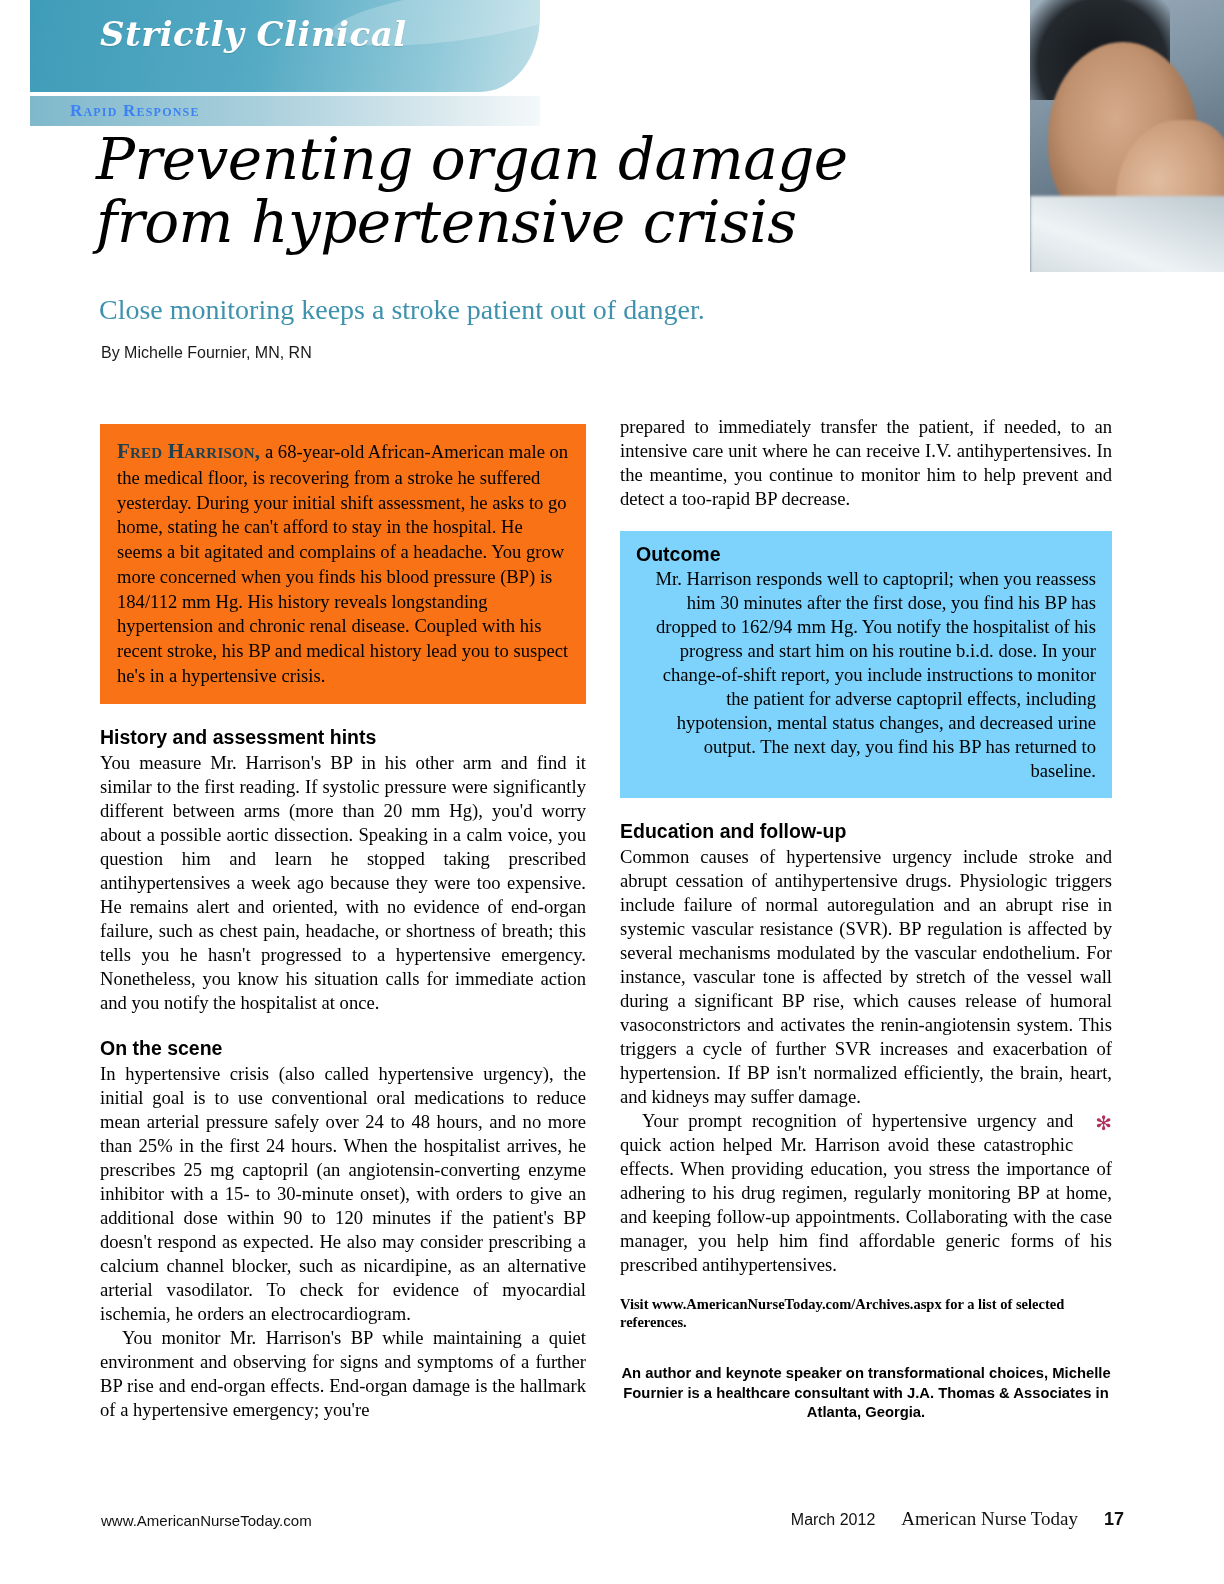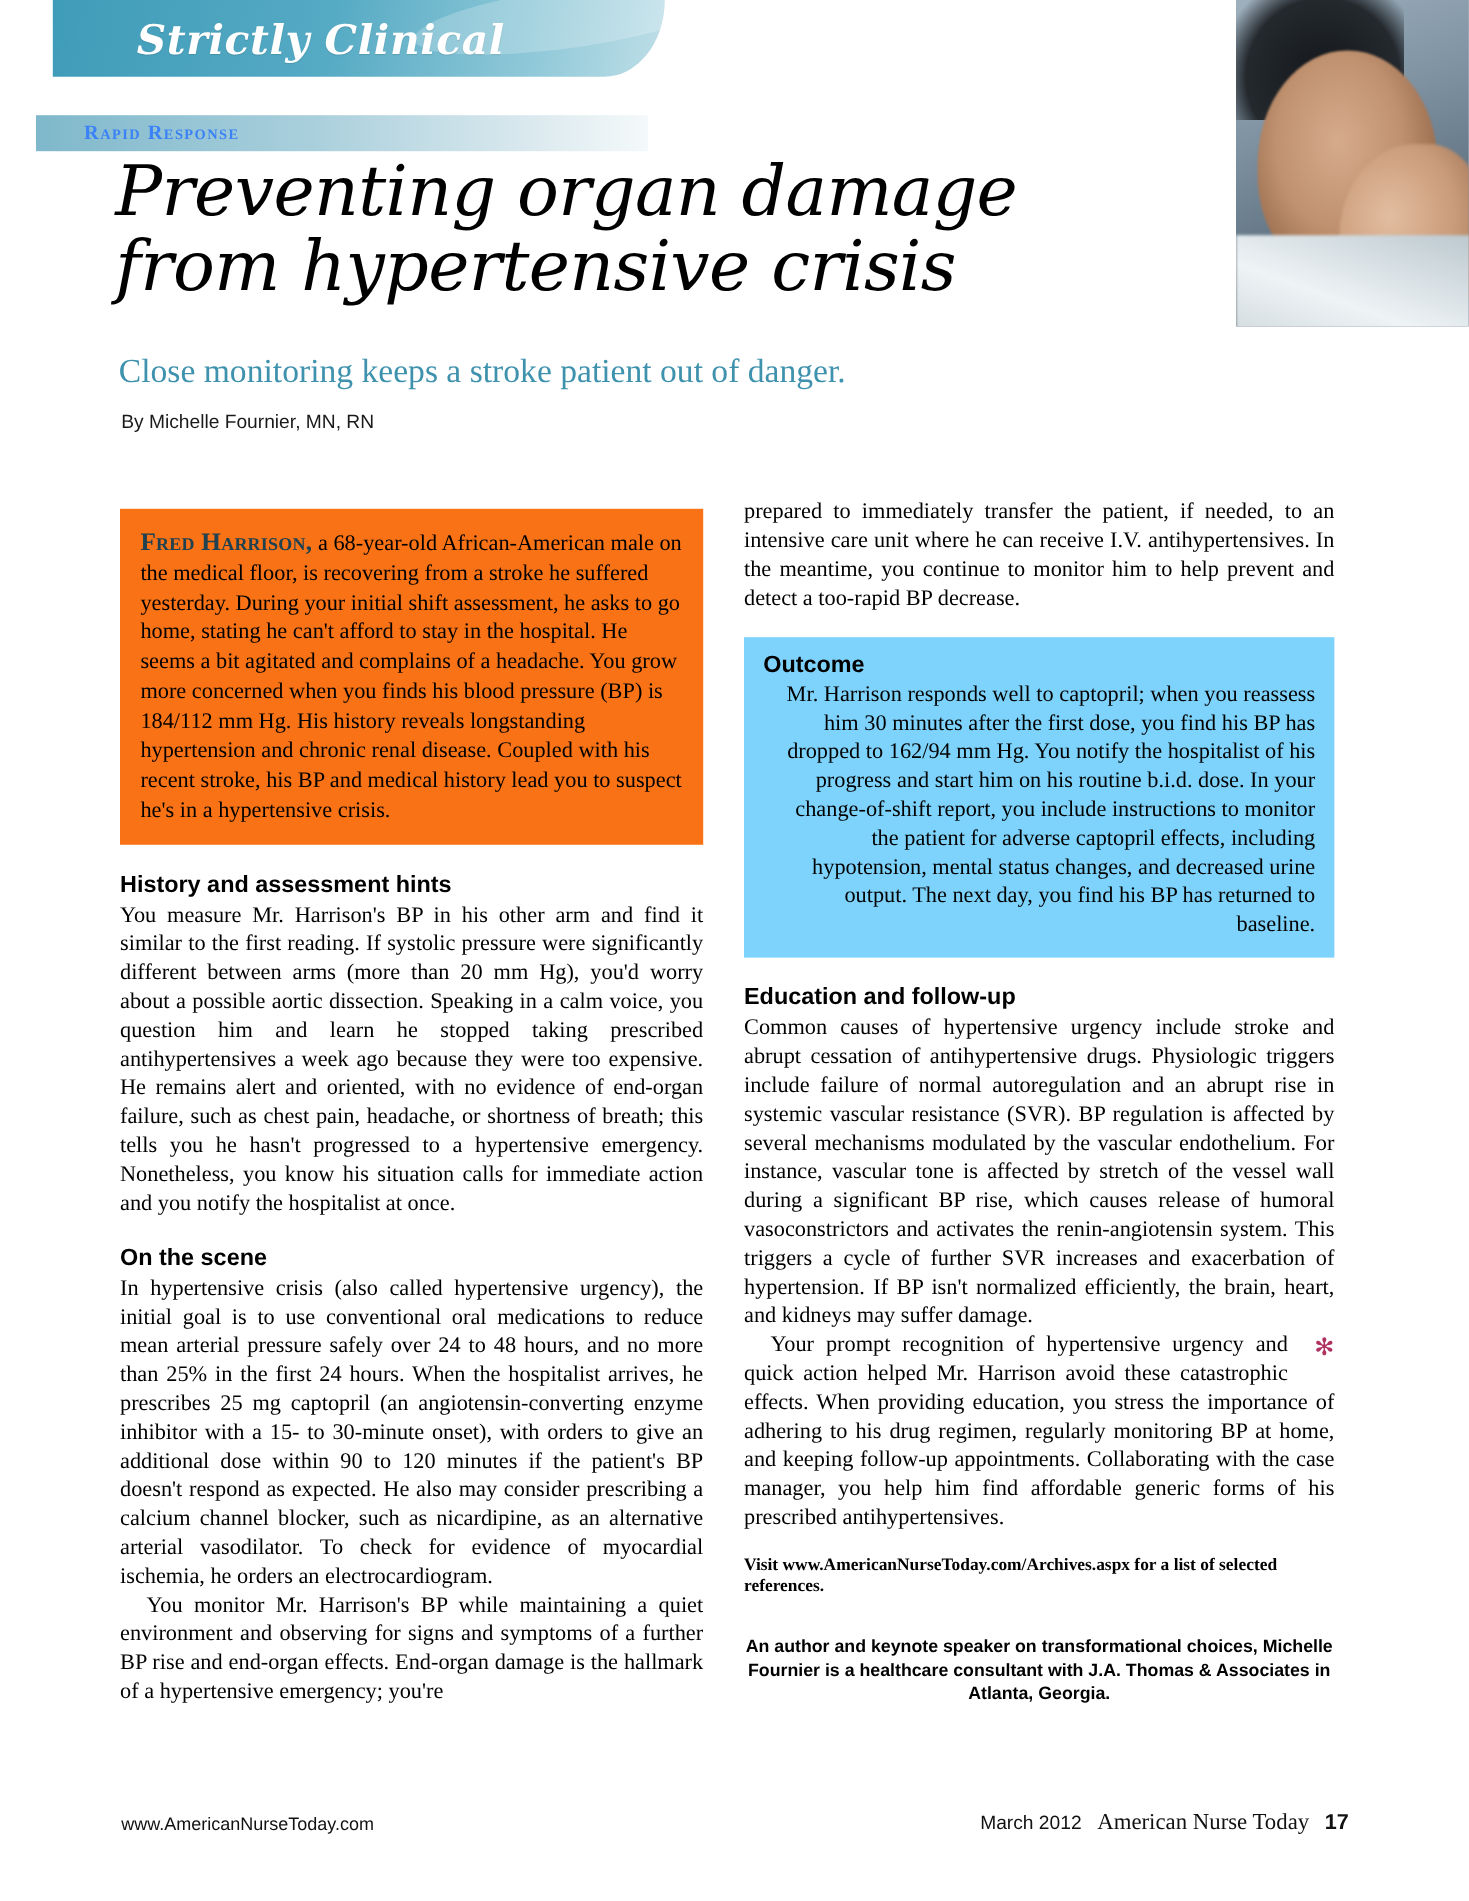--- a/index.html
+++ b/index.html
@@ -10,24 +10,23 @@
     font-family: "Liberation Serif", serif;
     color: #000000;
     position: relative;
     overflow: hidden;
   }
 
   
   .masthead {
     position: absolute;
     left: 30px; top: 0;
-    width: 510px; height: 64px;
+    width: 510px; height: 92px;
     background: linear-gradient(100deg, #3f9cb8 0%, #55aac4 45%, #8fc8d8 78%, #bfdfe8 100%);
     border-bottom-right-radius: 60px 76px;
-    margin-left: 14px;
   }
   .masthead-inner {
     position: absolute;
     left: 70px; top: 14px;
     font-family: "DejaVu Serif", serif;
     font-style: italic;
     font-size: 34px;
     color: #ffffff;
     letter-spacing: 0.5px;
     font-weight: bold;
@@ -219,21 +218,21 @@
     color: #111;
   }
   .footer-right {
     position: absolute;
     right: 100px; top: 1508px;
     font-family: "Liberation Serif", serif;
     font-size: 19px;
     color: #111;
     display: flex;
     align-items: baseline;
-    gap: 13px;
+    gap: 26px;
   }
   .footer-right .date { font-family: "Liberation Sans", sans-serif; font-size: 16px; }
   .footer-right .page { font-family: "Liberation Sans", sans-serif; font-weight: bold; font-size: 18px; }
 </style>
 </head>
 <body>
 
 <div class="masthead">
   <div class="masthead-gloss"></div>
   <div class="masthead-inner">Strictly Clinical</div>

